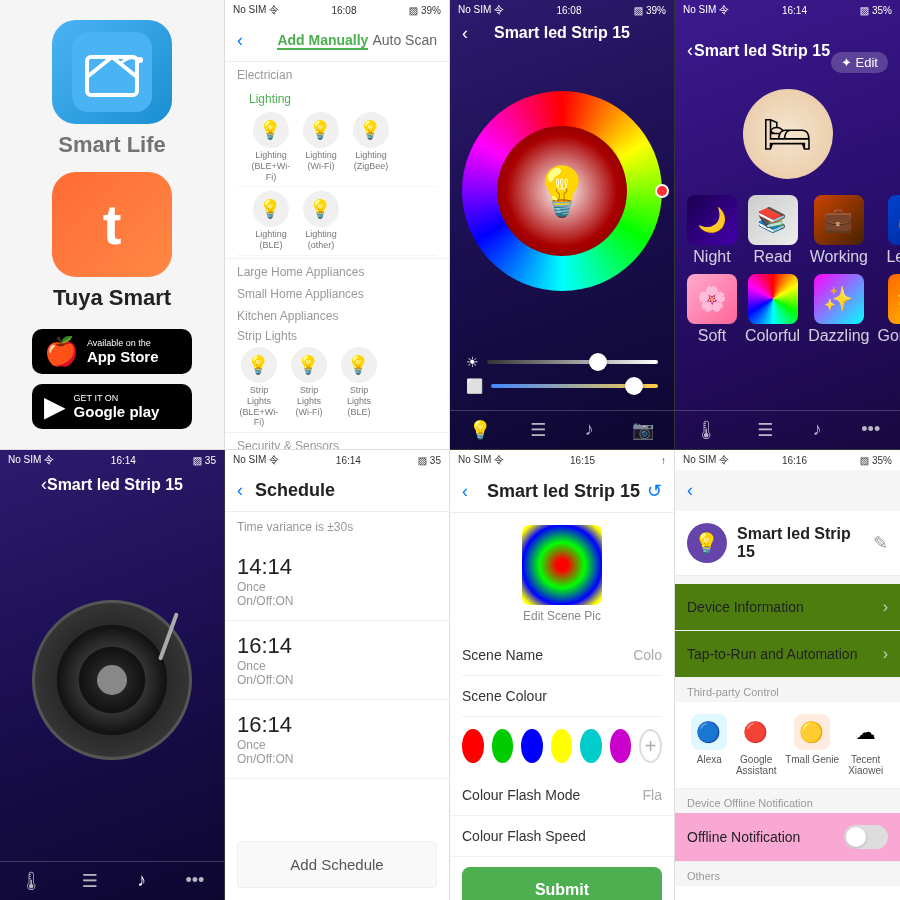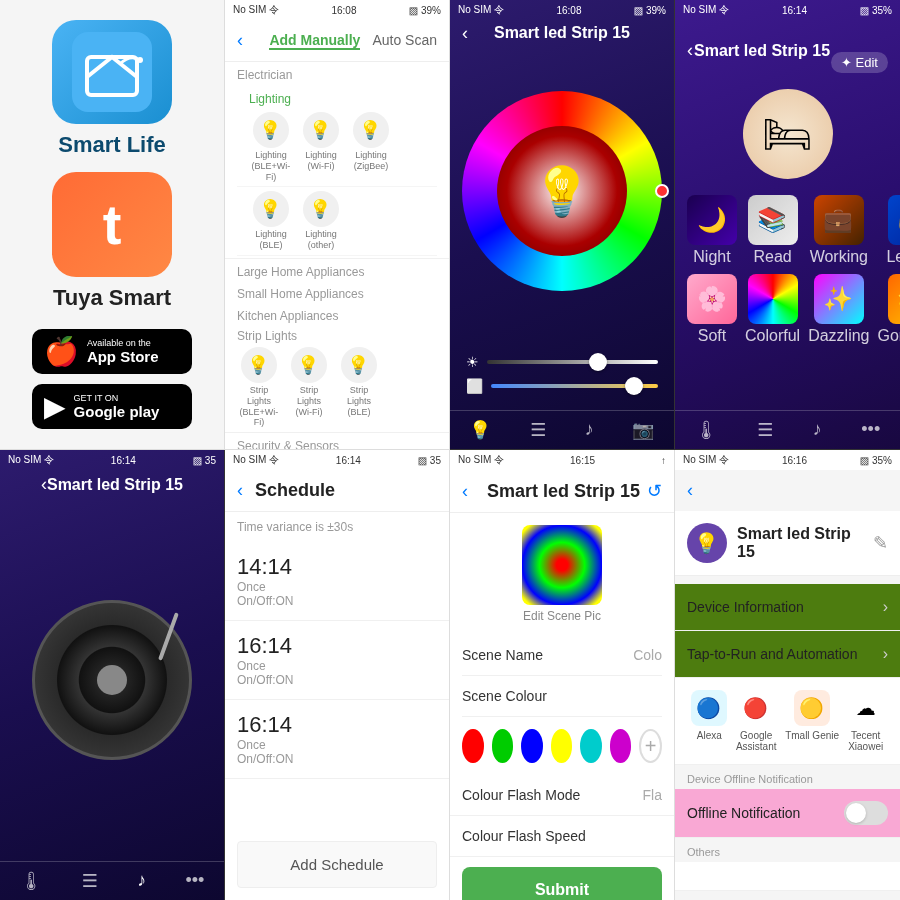--- a/index.html
+++ b/index.html
@@ -2,36 +2,36 @@
 <html><head>
   <meta charset="utf-8">
   <style>
     * { box-sizing: border-box; margin: 0; padding: 0; }
     body { width: 900px; height: 900px; overflow: hidden; font-family: -apple-system, BlinkMacSystemFont, 'Helvetica Neue', Arial, sans-serif; background: #fff; display: grid; grid-template-columns: 225px 225px 225px 225px; grid-template-rows: 450px 450px; }
 
     
     .panel-1 { background: #f5f5f5; display: flex; flex-direction: column; align-items: center; justify-content: flex-start; padding: 20px 10px; border-right: 1px solid #ddd; border-bottom: 1px solid #ddd; }
     .smart-life-logo { width: 120px; height: 120px; background: linear-gradient(135deg, #4ab3f4, #1a8fd1); border-radius: 24px; display: flex; align-items: center; justify-content: center; margin-bottom: 8px; }
     .smart-life-logo svg { width: 80px; height: 80px; }
-    .app-name-1 { font-size: 22px; font-weight: bold; color: #0c4a6e; margin-bottom: 14px; }
+    .app-name-1 { font-size: 22px; font-weight: bold; color: #737373; margin-bottom: 14px; }
     .tuya-logo { width: 120px; height: 120px; background: linear-gradient(135deg, #ff6b35, #f84); border-radius: 24px; display: flex; align-items: center; justify-content: center; margin-bottom: 8px; }
     .tuya-logo-inner { font-size: 56px; color: white; font-weight: bold; }
     .app-name-2 { font-size: 22px; font-weight: bold; color: #222; margin-bottom: 18px; }
     .app-store-badge { width: 160px; height: 50px; background: #000; border-radius: 10px; display: flex; align-items: center; padding: 6px 12px; margin-bottom: 10px; cursor: pointer; }
     .badge-icon { font-size: 28px; color: white; margin-right: 8px; }
     .badge-text { display: flex; flex-direction: column; }
     .badge-small { font-size: 9px; color: white; }
     .badge-large { font-size: 15px; color: white; font-weight: 600; }
     .google-play-badge { width: 160px; height: 50px; background: #000; border-radius: 10px; display: flex; align-items: center; padding: 6px 12px; cursor: pointer; }
 
     
     .panel-2 { background: #fff; display: flex; flex-direction: column; border-right: 1px solid #ddd; border-bottom: 1px solid #ddd; overflow: hidden; }
     .panel-header { display: flex; align-items: center; justify-content: space-between; padding: 10px 12px; background: #fff; border-bottom: 1px solid #eee; }
     .panel-header-back { font-size: 18px; color: #007aff; cursor: pointer; }
-    .panel-header-title { display: flex; gap: 12px; }
+    .panel-header-title { display: flex; gap: 4px; }
     .panel-header-tab { font-size: 14px; font-weight: 600; color: #333; }
     .panel-header-tab.active { color: #4caf50; border-bottom: 2px solid #4caf50; }
     .panel-header-scan { font-size: 14px; color: #666; }
     .device-list { flex: 1; overflow-y: auto; }
     .device-category { font-size: 12px; color: #999; padding: 6px 12px 2px; }
     .device-category.active { color: #4caf50; }
     .device-row { display: flex; align-items: center; padding: 4px 12px; border-bottom: 1px solid #f5f5f5; }
     .device-icons { display: flex; gap: 6px; }
     .device-icon-item { display: flex; flex-direction: column; align-items: center; width: 44px; }
     .device-icon-circle { width: 36px; height: 36px; background: #f0f0f0; border-radius: 50%; display: flex; align-items: center; justify-content: center; font-size: 18px; margin-bottom: 2px; }
@@ -466,20 +466,21 @@
   <div class="info-section">
     <div class="info-row">
       <span class="info-row-text">Device Information</span>
       <span class="info-row-chevron">›</span>
     </div>
     <div class="info-row">
       <span class="info-row-text">Tap-to-Run and Automation</span>
       <span class="info-row-chevron">›</span>
     </div>
   </div>
+  <div class="third-party-label">Third-party Control</div>
   <div class="third-party-row">
     <div class="third-party-item">
       <div class="third-party-icon" style="background:#00caff20;">🔵</div>
       <span class="third-party-name">Alexa</span>
     </div>
     <div class="third-party-item">
       <div class="third-party-icon">🔴</div>
       <span class="third-party-name">Google<br>Assistant</span>
     </div>
     <div class="third-party-item">

